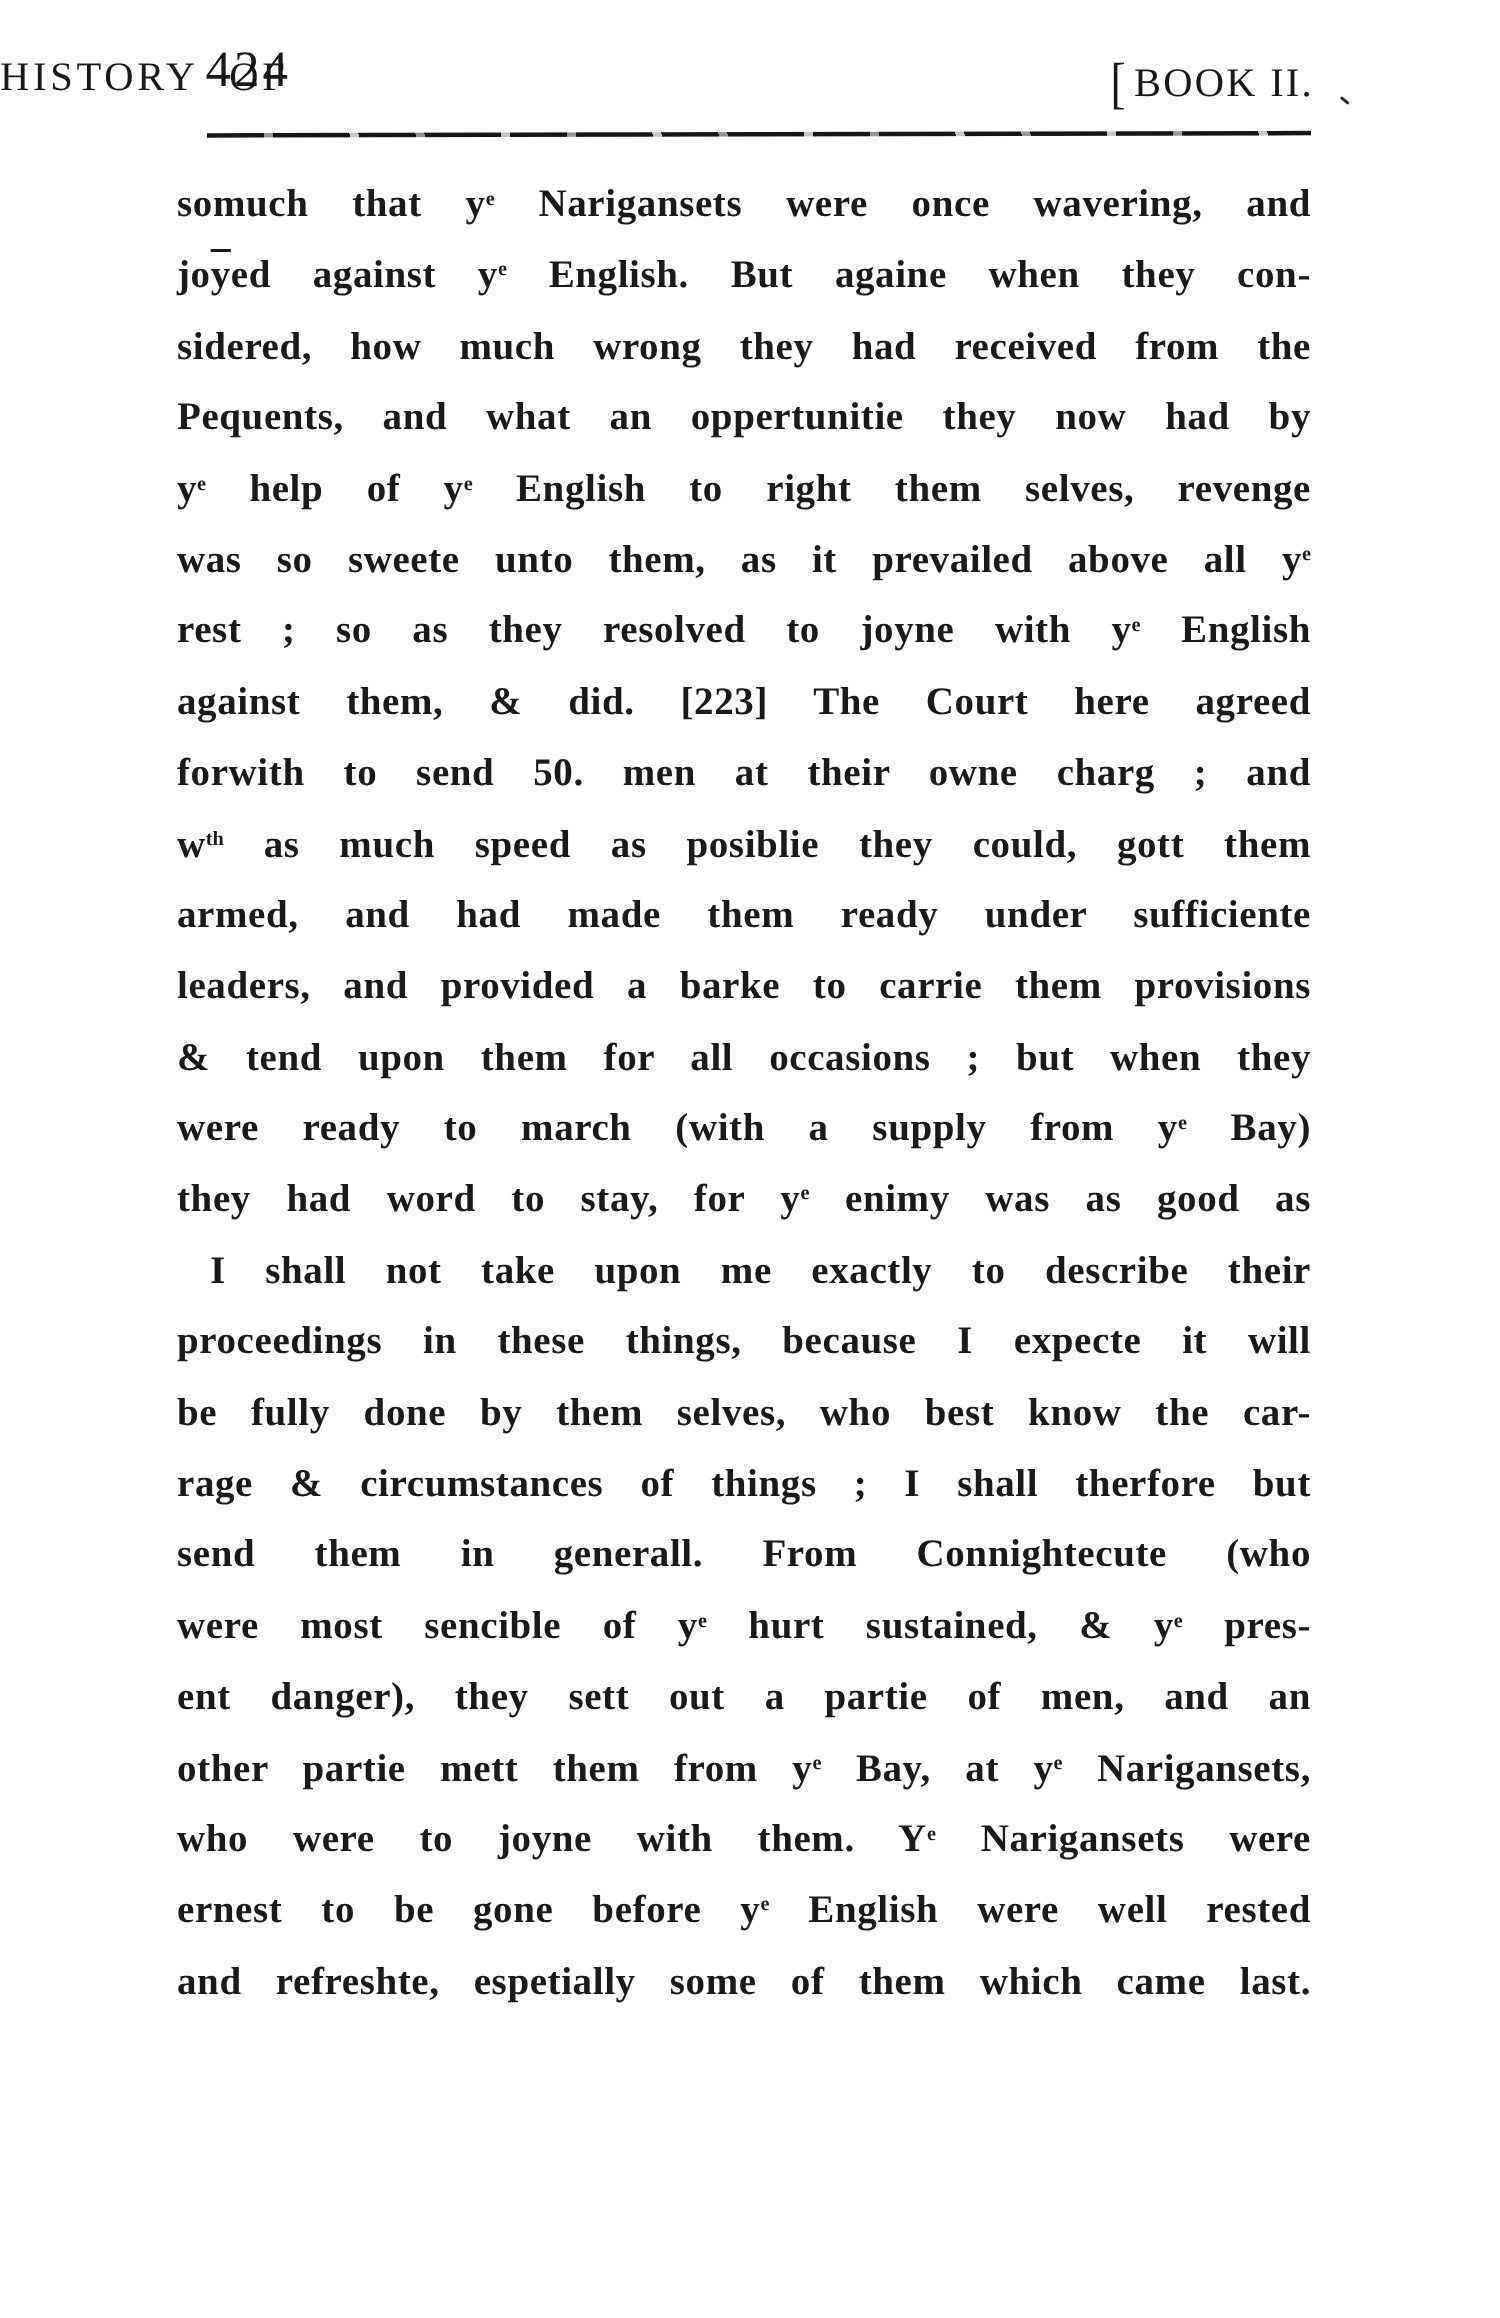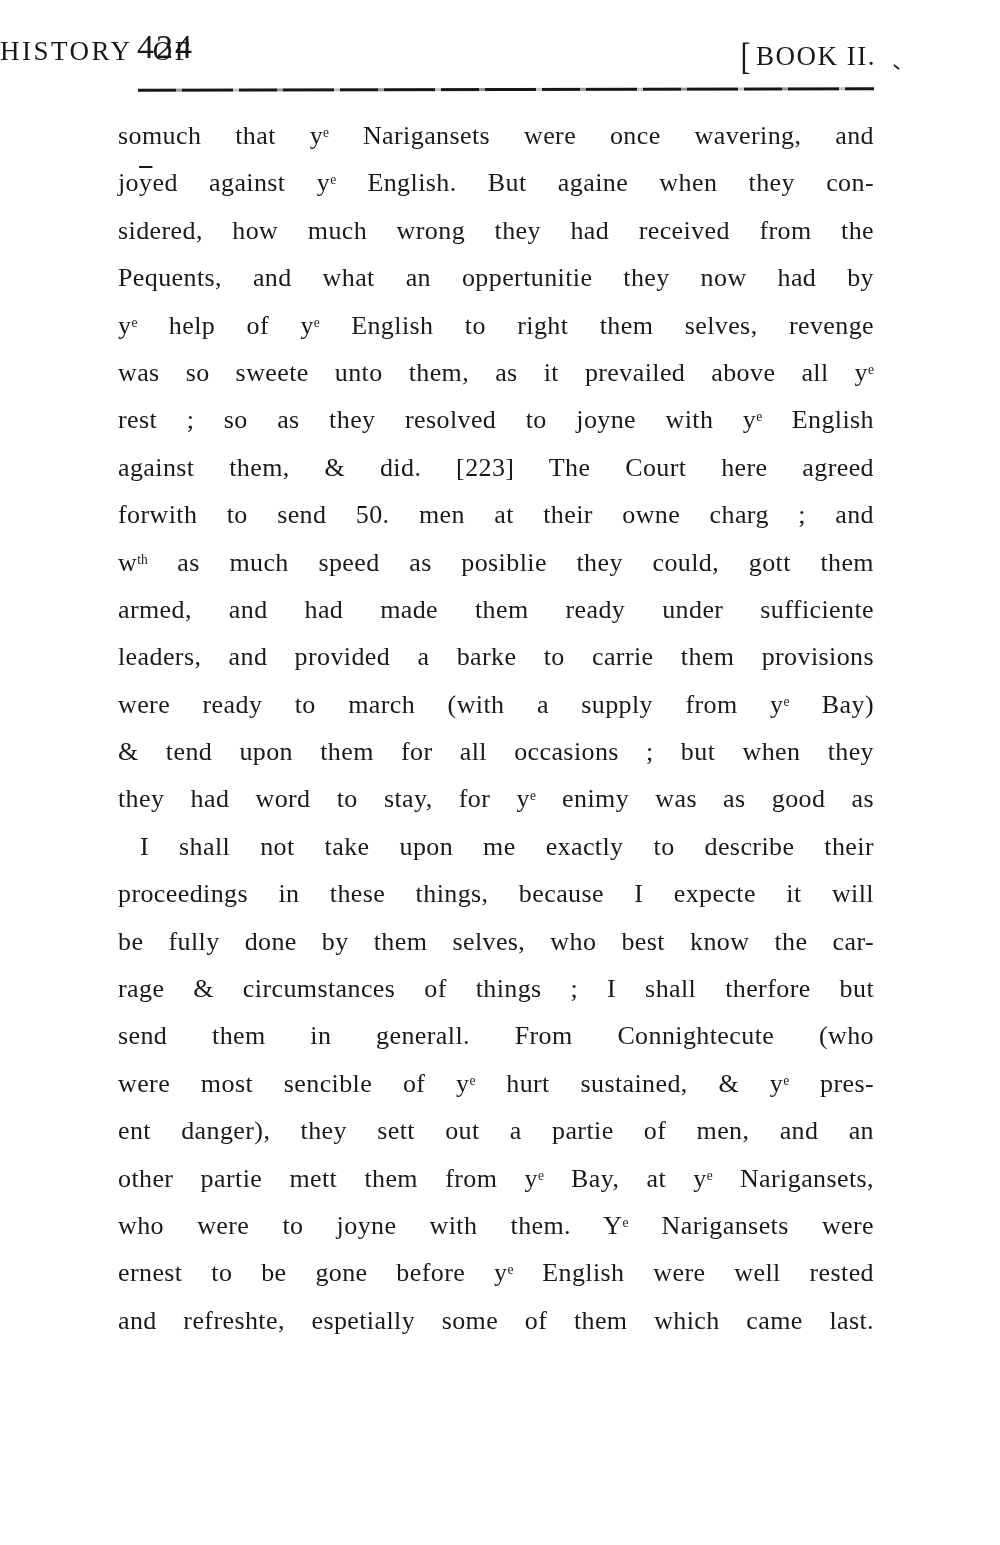--- a/index.html
+++ b/index.html
@@ -77,20 +77,21 @@
     background: #2a2a2a;
     transform: rotate(40deg);
     border-radius: 1px;
   }
   
   .textblock {
     position: absolute;
     left: 118px;
     top: 112px;
     width: 756px;
+    font-weight: bold;
   }
   .line {
     font-size: 26px;
     line-height: 47.4px;
     height: 47.4px;
     letter-spacing: 0.4px;
     word-spacing: 2px;
     white-space: nowrap;
     text-align: justify;
     text-align-last: justify;
@@ -135,22 +136,22 @@
       <div class="line">sidered, how much wrong they had received from the</div>
       <div class="line">Pequents, and what an oppertunitie they now had by</div>
       <div class="line">y<sup>e</sup> help of y<sup>e</sup> English to right them selves, revenge</div>
       <div class="line">was so sweete unto them, as it prevailed above all y<sup>e</sup></div>
       <div class="line">rest ; so as they resolved to joyne with y<sup>e</sup> English</div>
       <div class="line">against them, &amp; did.  [223] The Court here agreed</div>
       <div class="line">forwith to send 50. men at their owne charg ; and</div>
       <div class="line">w<sup>th</sup> as much speed as posiblie they could, gott them</div>
       <div class="line">armed, and had made them ready under sufficiente</div>
       <div class="line">leaders, and provided a barke to carrie them provisions</div>
+      <div class="line">&amp; tend upon them for all occasions ; but when they</div>
       <div class="line">were ready to march (with a supply from y<sup>e</sup> Bay)</div>
-      <div class="line">&amp; tend upon them for all occasions ; but when they</div>
       <div class="line">they had word to stay, for y<sup>e</sup> enimy was as good as</div>
       <div class="line indent">I shall not take upon me exactly to describe their</div>
       <div class="line">proceedings in these things, because I expecte it will</div>
       <div class="line">be fully done by them selves, who best know the car-</div>
       <div class="line">rage &amp; circumstances of things ; I shall therfore but</div>
       <div class="line">send them in generall.  From Connightecute (who</div>
       <div class="line">were most sencible of y<sup>e</sup> hurt sustained, &amp; y<sup>e</sup> pres-</div>
       <div class="line">ent danger), they sett out a partie of men, and an</div>
       <div class="line">other partie mett them from y<sup>e</sup> Bay, at y<sup>e</sup> Narigansets,</div>
       <div class="line">who were to joyne with them.  Y<sup>e</sup> Narigansets were</div>

